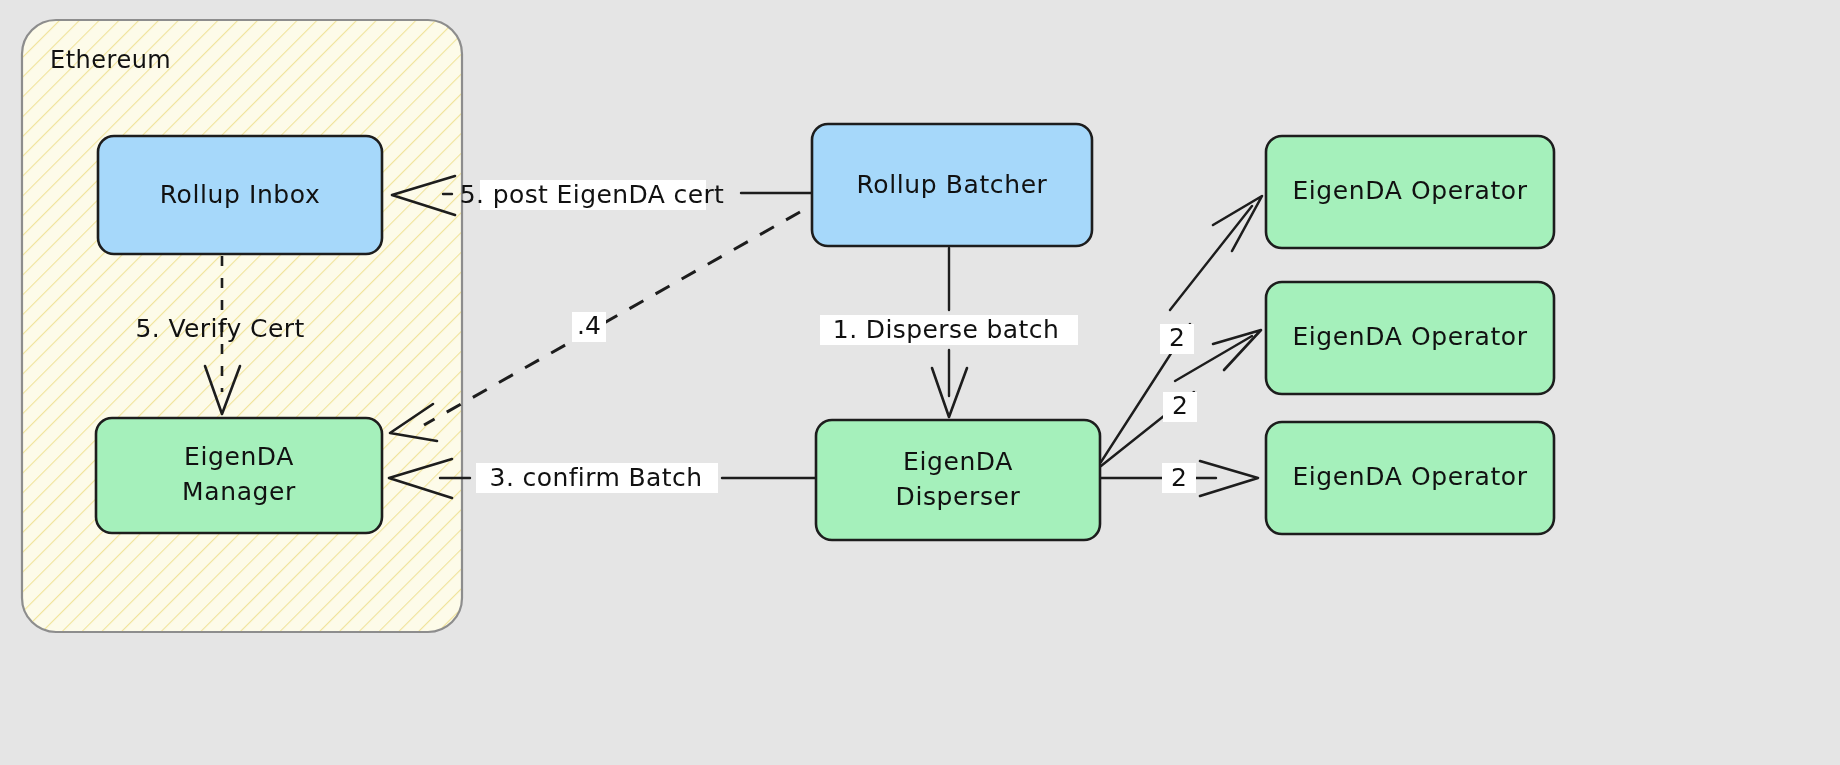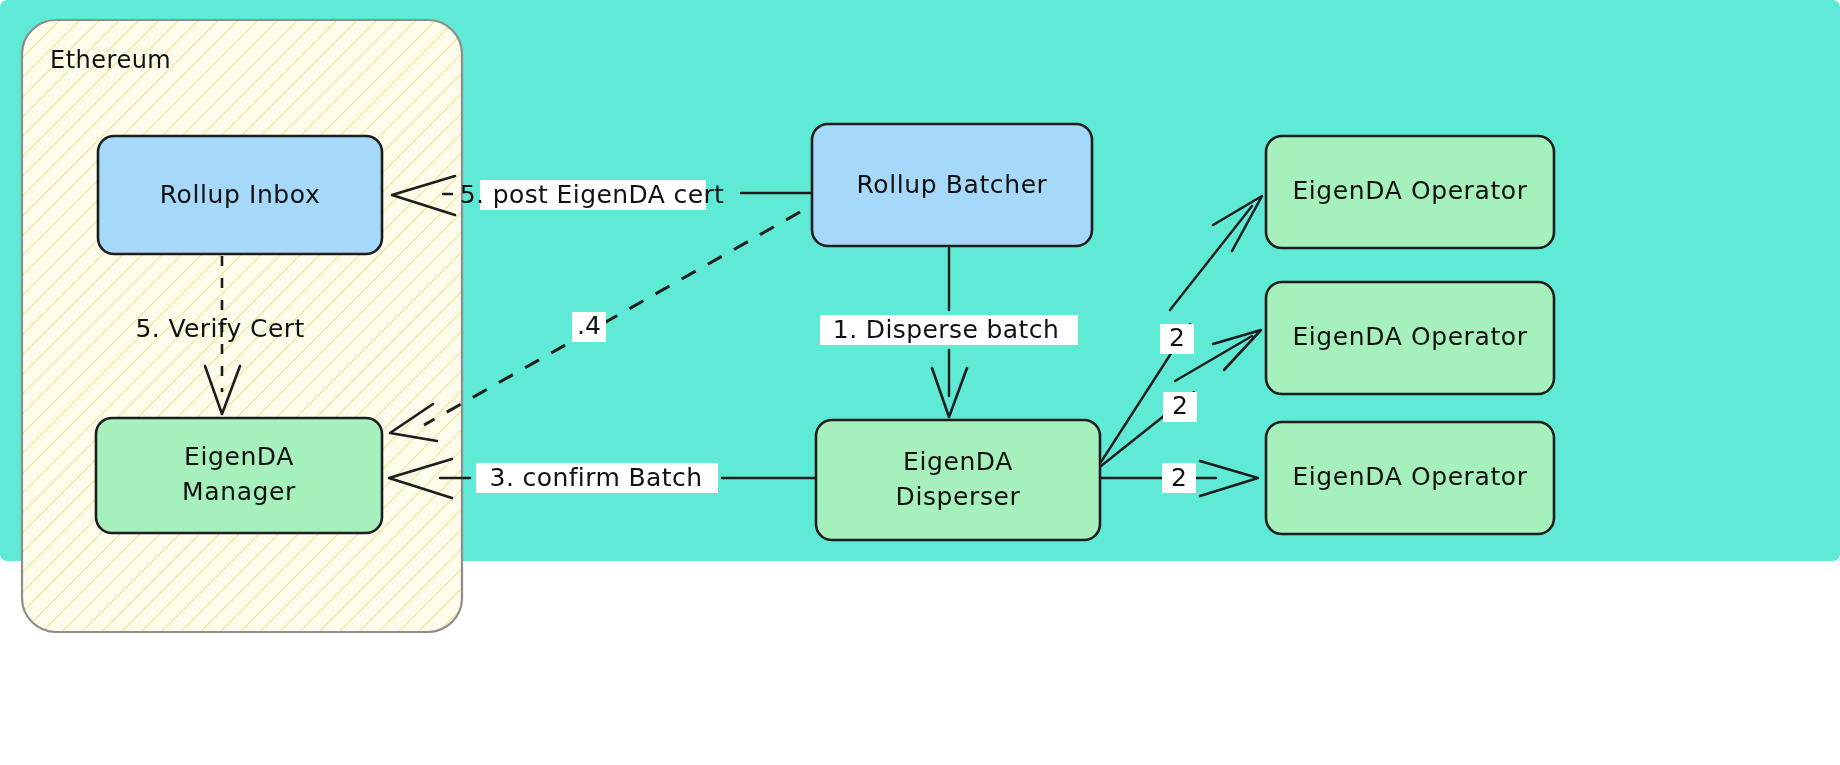--- a/index.html
+++ b/index.html
@@ -9,23 +9,22 @@
   }
   body {
     width: 1840px;
     height: 765px;
     font-family: "DejaVu Sans", sans-serif;
     overflow: hidden;
   }
   #diagram-root {
     position: relative;
     width: 1840px;
-    height: 561px;
-    background: #5eead4;
-    border-radius: 7px;
+    height: 765px;
+    background: #e5e5e5;
   }
   svg.layer {
     position: absolute;
     left: 0;
     top: 0;
     width: 1840px;
     height: 765px;
   }
   .node-label {
     font-family: "DejaVu Sans", sans-serif;

